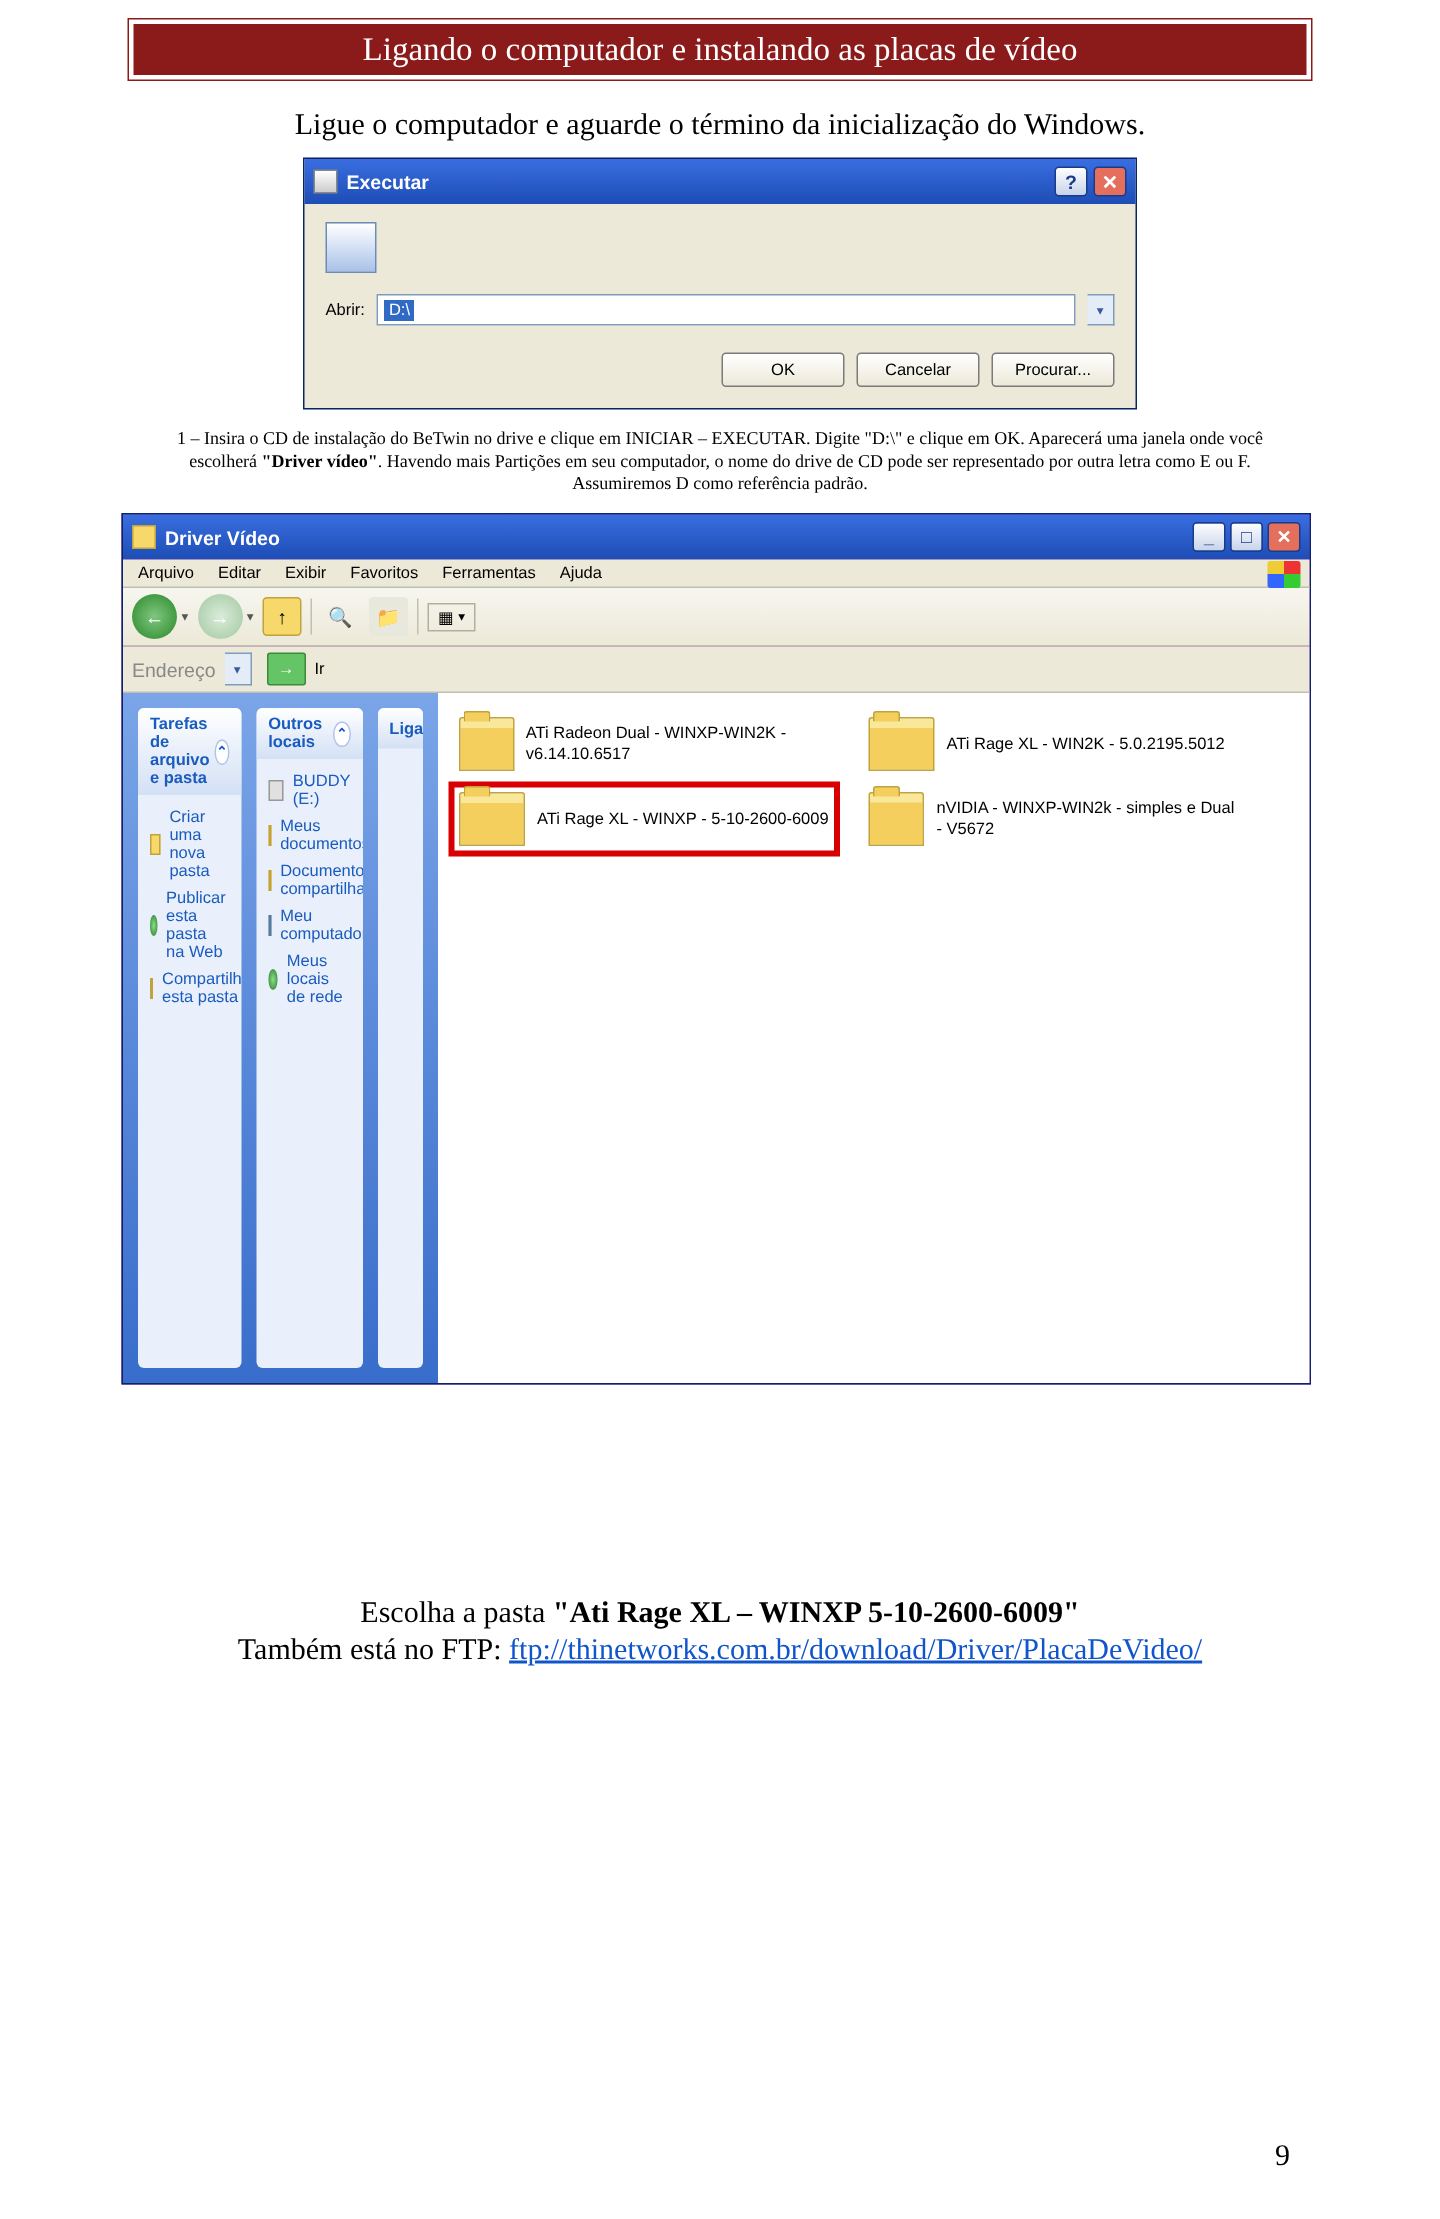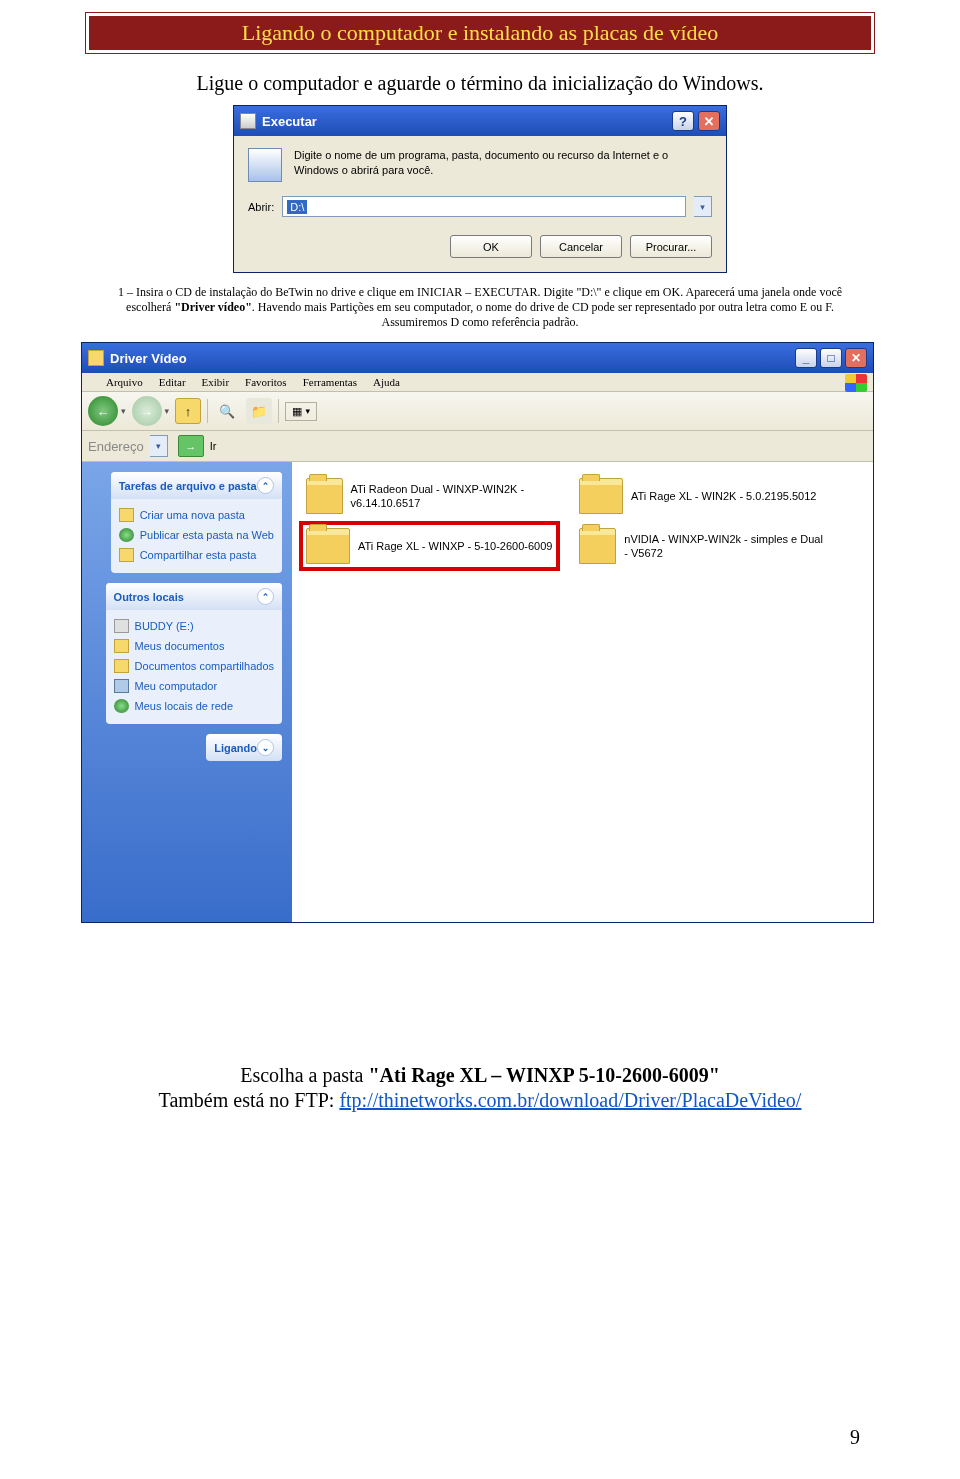--- a/index.html
+++ b/index.html
@@ -11,33 +11,33 @@
     color: #000;
     position: relative;
     padding: 0 85px;
   }
   .header-frame {
     border: 1px solid #8b1a1a;
     margin: 12px 0 18px 0;
   }
   .header-bar {
     background: #8b1a1a;
-    color: #fde047;
+    color: #ffffff;
     text-align: center;
     font-size: 22px;
     padding: 4px 0;
     margin: 3px;
   }
   .intro {
     text-align: center;
     font-size: 20px;
     margin: 12px 0 10px;
   }
   .exec-dialog {
-    width: 494px;
+    width: 556px;
     margin: 0 auto 12px;
     border: 1px solid #0a246a;
     background: #ece9d8;
     font-family: Tahoma, Arial, sans-serif;
     font-size: 11px;
     color: #000;
   }
   .exec-title {
     background: linear-gradient(#3a6ee0,#1d4db5);
     color: #fff;
@@ -124,22 +124,22 @@
     width:16px;height:16px;background:#f6d86b;border:1px solid #c2a23a;margin-right:6px;
   }
   .exp-title .spacer { flex:1; }
   .exp-title .win-btn {
     width:22px;height:20px;border:1px solid #1a3a8a;border-radius:3px;margin-left:3px;
     display:flex;align-items:center;justify-content:center;font-size:12px;
     background: linear-gradient(#fefefe,#c8d3ea); color:#1a3a8a;
   }
   .exp-title .win-btn.close { background:#e36f5c;color:#fff; }
   .exp-menu {
-    background:#ece9d8; padding: 3px 24px; display:flex; gap:16px; font-size:11px;
-    border-bottom:1px solid #c0c0b0; position:relative;font-family:Liberation Serif, serif;
+    background:#ece9d8; padding: 3px 10px; display:flex; gap:16px; font-size:11px;
+    border-bottom:1px solid #c0c0b0; position:relative;
   }
   .exp-menu .winflag {
     position:absolute; right:6px; top:1px; width:22px;height:18px;
     background: conic-gradient(#e33 0 25%, #3c3 0 50%, #36f 0 75%, #ec3 0 100%);
     border-radius:2px;
   }
   .exp-toolbar {
     background: linear-gradient(#f7f6ef,#ece9d8);
     padding: 4px 6px; display:flex; align-items:center; gap:6px;
     border-bottom:1px solid #c0c0b0;
@@ -169,21 +169,21 @@
   .exp-addr .ddl2 { width:18px;height:22px;border:1px solid #7f9db9;border-left:none;background:#e4ecf7;display:flex;align-items:center;justify-content:center;font-size:9px;color:#3a5a9a; }
   .exp-addr .go {
     width:26px;height:22px;background:#65c465;border:1px solid #3a8a3a;color:#fff;
     display:flex;align-items:center;justify-content:center;margin-left:4px;border-radius:2px;
   }
   .exp-addr .go-lbl { font-size:11px; }
 
   .exp-body { display:flex; background:#fff; height:460px; }
   .exp-side {
     width:210px; background: linear-gradient(#7aa5e8,#396dcb); padding:10px;
-    display:flex;flex-direction:column; gap:10px;align-items:flex-end;
+    display:flex;gap:10px;
   }
   .side-panel { background:#eaf0fb; border-radius:4px; overflow:hidden; font-size:11px; }
   .side-panel .hdr {
     background: linear-gradient(#fff,#d3e0f5); padding:5px 8px; font-weight:bold; color:#195bbf;
     display:flex; align-items:center; justify-content:space-between;
   }
   .side-panel .hdr .chev {
     width:17px;height:17px;border-radius:50%;background:#fff;border:1px solid #b0c4e8;
     display:flex;align-items:center;justify-content:center;font-size:9px;color:#195bbf;
   }
@@ -242,21 +242,20 @@
   <div class="exec-title">
     <span class="icon-run"></span>
     <span>Executar</span>
     <span class="spacer"></span>
     <span class="help-btn">?</span>
     <span class="close-btn">✕</span>
   </div>
   <div class="exec-body">
     <div class="exec-row1">
       <div class="run-big-icon"></div>
-      <div class="desc">Digite o nome de um programa, pasta, documento ou recurso da Internet e o Windows o abrirá para você.</div>
     </div>
     <div class="exec-row2">
       <span class="lbl">Abrir:</span>
       <div class="open-field">
         <span class="sel">D:\</span>
       </div>
       <div class="ddl">▾</div>
     </div>
     <div class="exec-btns">
       <div class="xp-btn">OK</div>

